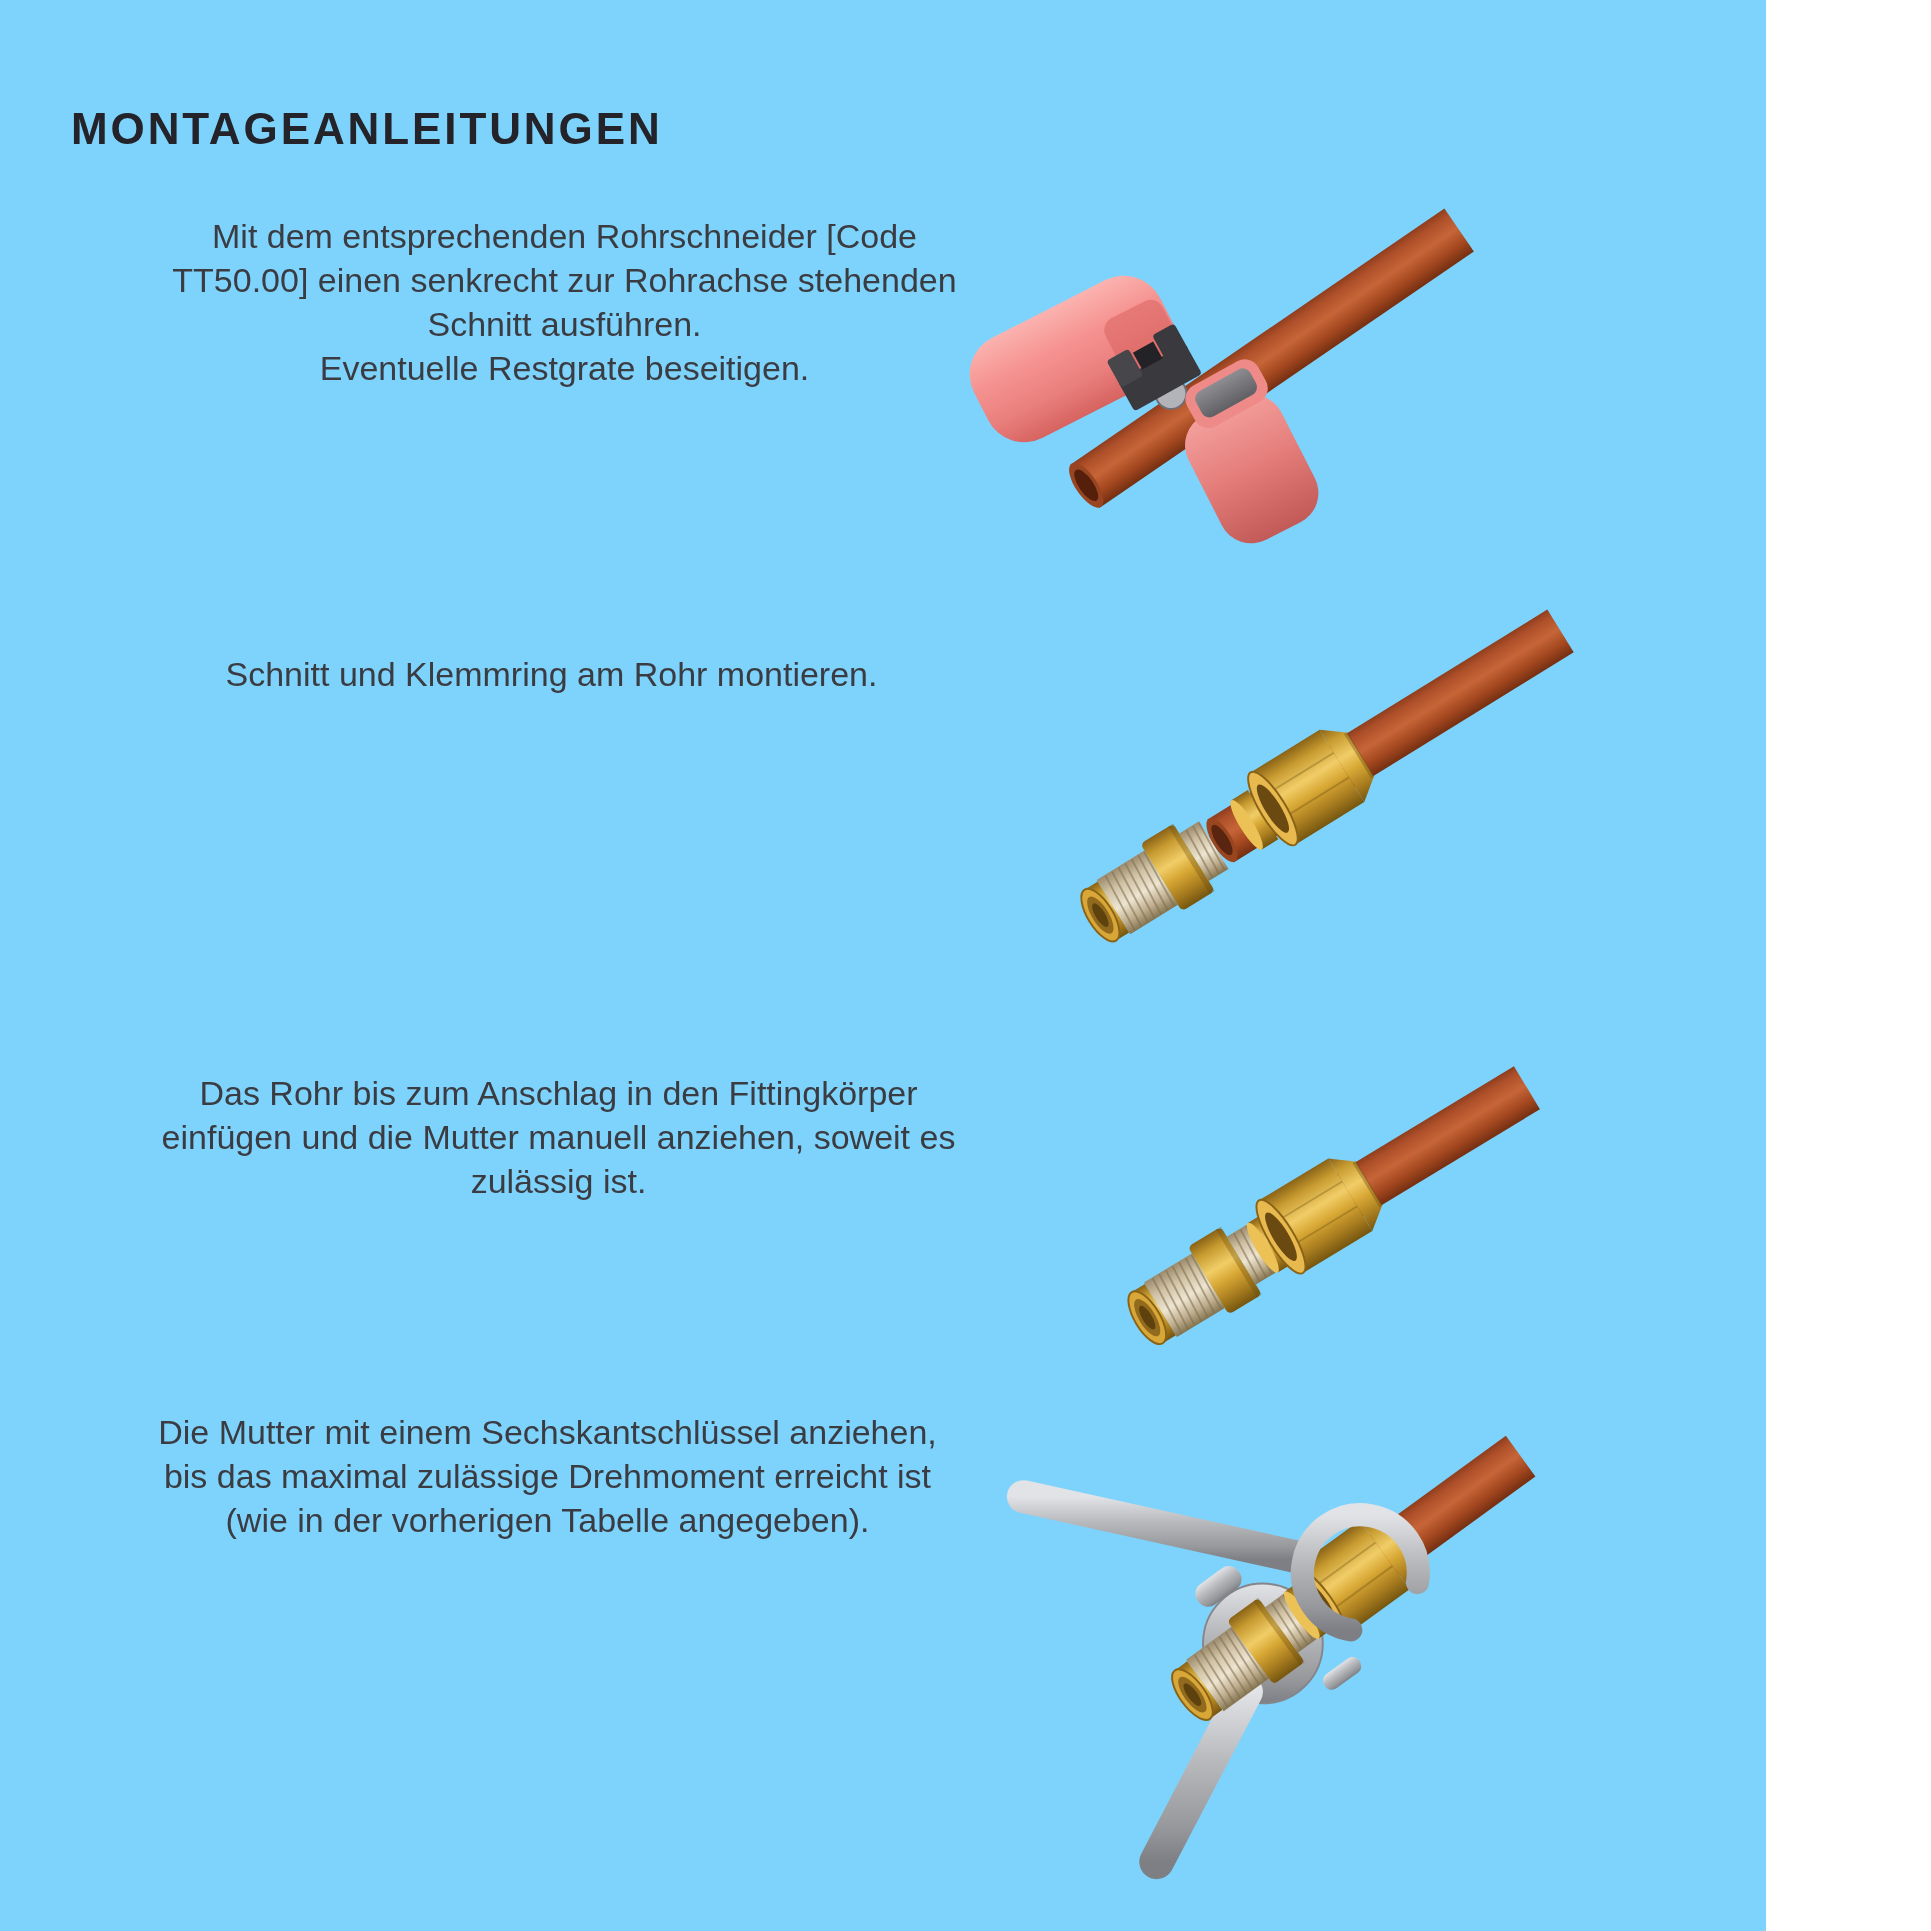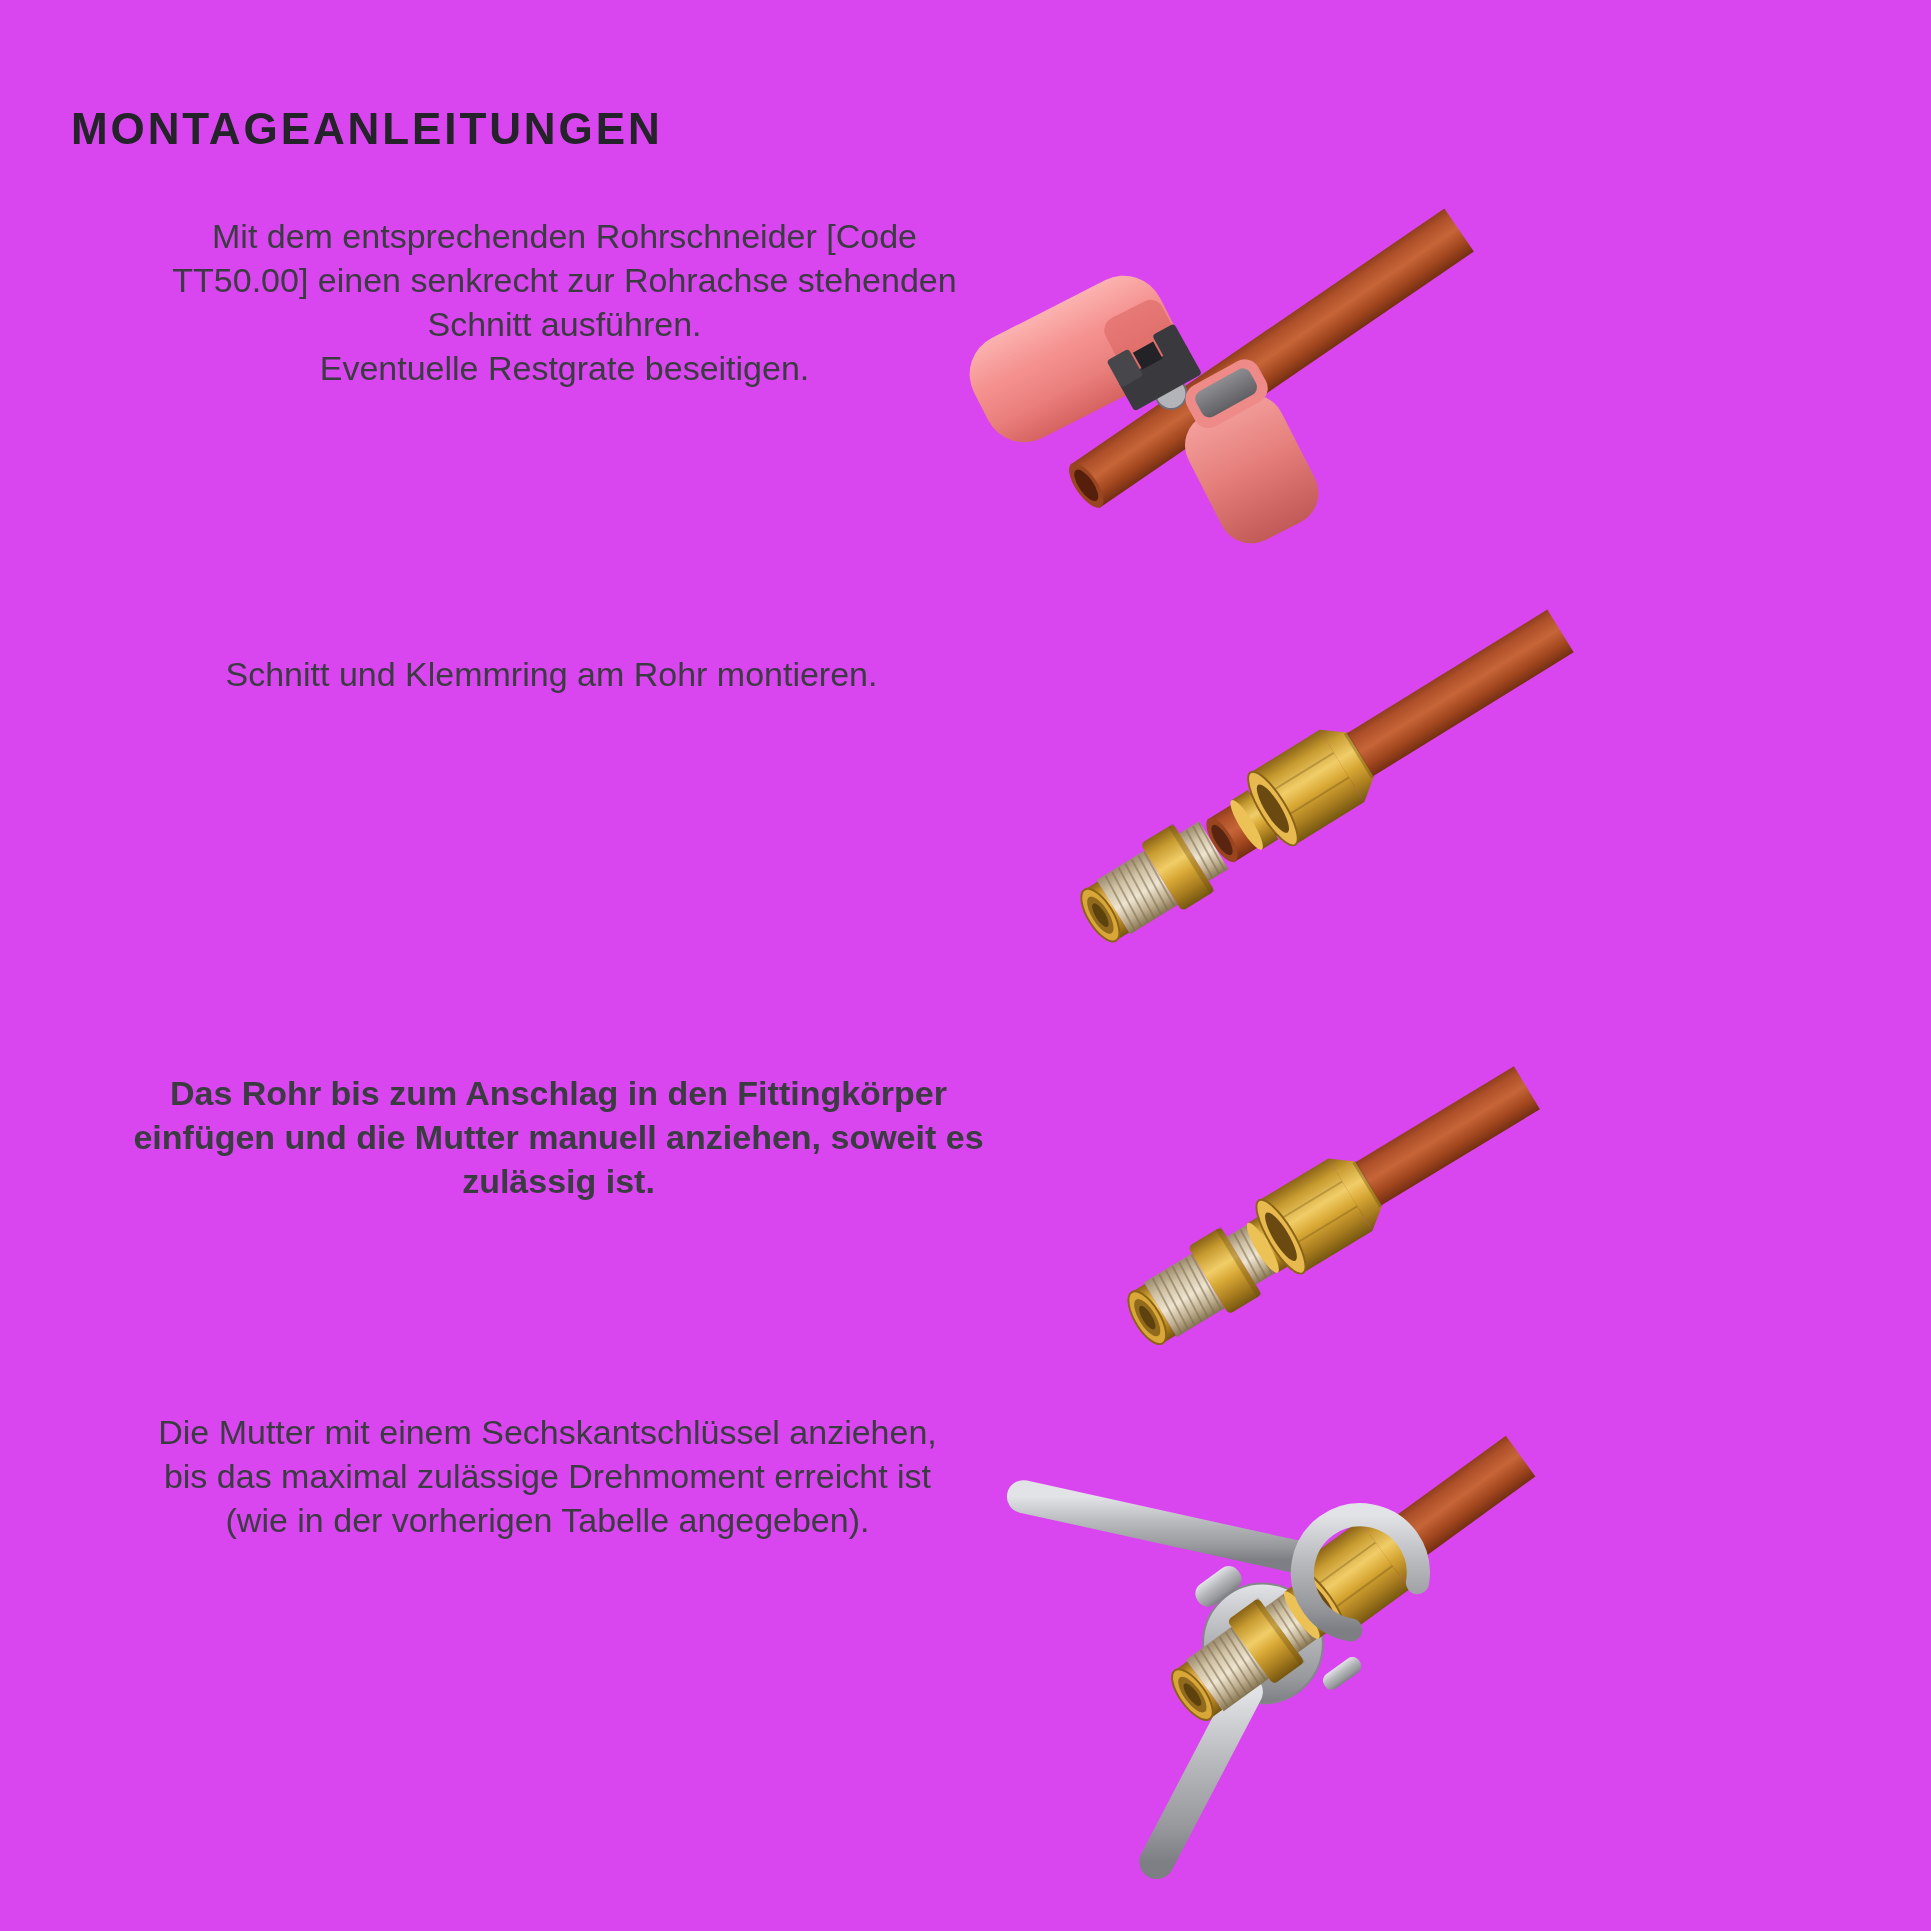--- a/index.html
+++ b/index.html
@@ -1,17 +1,17 @@
 <!DOCTYPE html>
 <html><head>
 <meta charset="utf-8">
 <style>
   html,body{margin:0;padding:0;background:#ffffff;}
   .page{
-    position:relative;width:1931px;height:1931px;background:#d946ef;
+    position:relative;width:1766px;height:1931px;background:#7dd3fc;
     font-family:"Liberation Sans",sans-serif;color:#3b3b42;overflow:hidden;
   }
   .title{
     position:absolute;left:71px;top:75px;
     font-size:44px;font-weight:700;letter-spacing:2.9px;color:#232329;
   }
   .step-text{
     position:absolute;font-size:34px;line-height:44px;
     white-space:pre-line;color:#3b3b42;width:975px;text-align:center;
   }
@@ -155,21 +155,21 @@
           <ellipse cx="148" cy="0" rx="10" ry="26" fill="#99451f"></ellipse>
           <ellipse cx="148" cy="0" rx="6.5" ry="18" fill="#5a2510"></ellipse>
         </g>
         <use href="#fitting-def"></use>
         <use href="#ring-def" x="178"></use>
         <use href="#nut-def" x="210"></use>
       </g>
     </svg>
   </div>
 
-  <p class="step-text" style="left:71px;top:1037px;font-weight:bold;">Das Rohr bis zum Anschlag in den Fittingkörper
+  <p class="step-text" style="left:71px;top:1037px;">Das Rohr bis zum Anschlag in den Fittingkörper
 einfügen und die Mutter manuell anziehen, soweit es
 zulässig ist.</p>
   <div class="illu" style="left:1062px;top:1033px;">
     <svg width="570" height="386" viewBox="0 0 590 400" role="img" aria-label="Rohr in Fittingkörper eingefügt (pipe inserted into fitting body)">
       <g transform="translate(88,295) rotate(-31.2)">
         <g>
           <rect x="160" y="-26" width="300" height="52" fill="url(#gPipe)"></rect>
         </g>
         <use href="#fitting-def"></use>
         <use href="#ring-def" x="140"></use>

